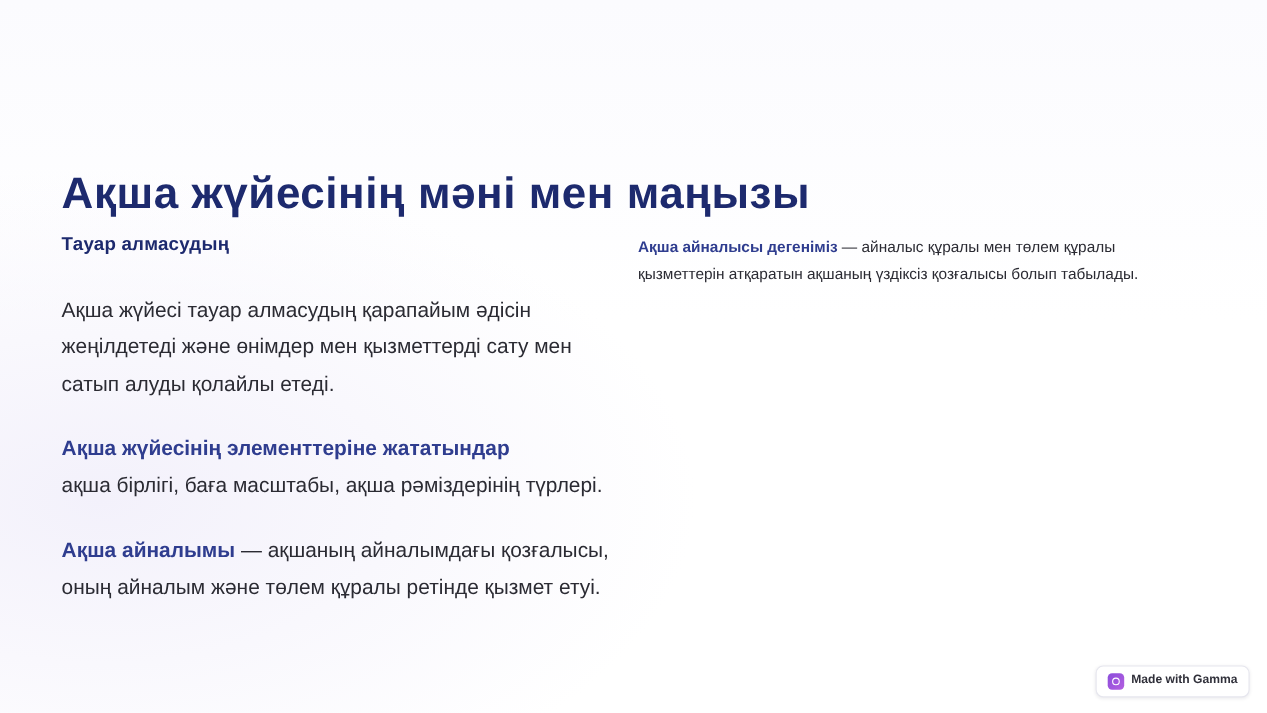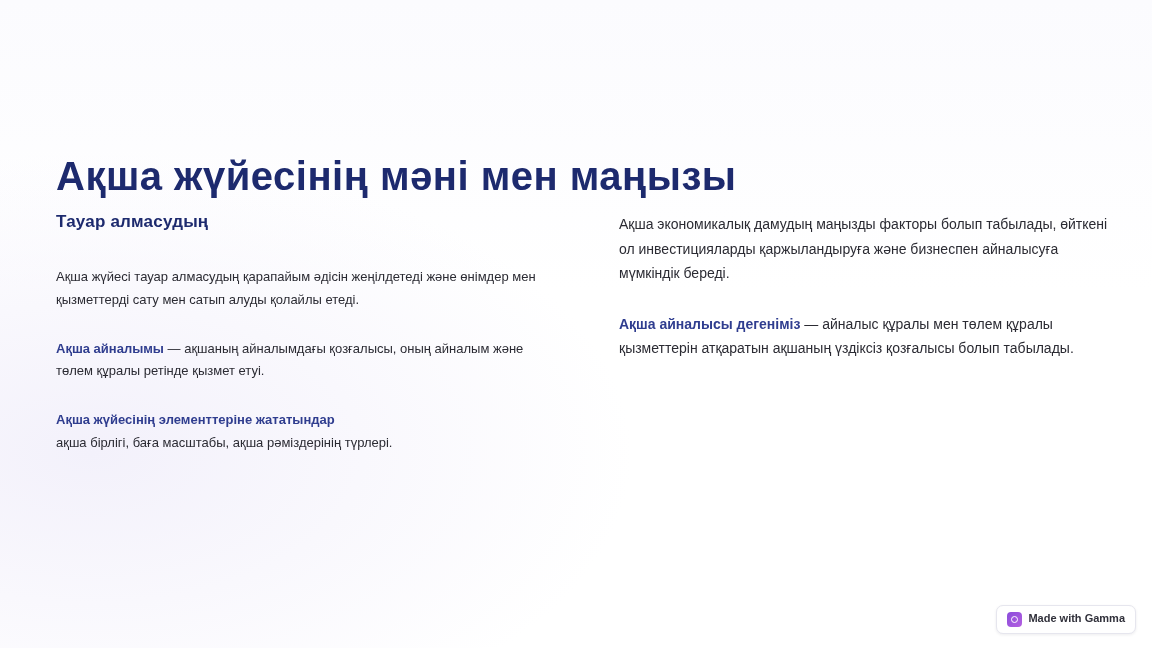--- a/index.html
+++ b/index.html
@@ -39,35 +39,35 @@
     color: #1d2a6e;
     line-height: 1.15;
     white-space: nowrap;
   }
   .columns {
     position: absolute;
     left: 0;
     right: 0;
     top: 212px;
     display: flex;
-    gap: 63px;
+    gap: 24px;
   }
   .col {
     width: 500px;
     flex: 0 0 500px;
   }
   .col-heading {
     font-size: 17px;
     font-weight: bold;
     color: #1d2a6e;
     margin: 0 0 34px 0;
     letter-spacing: 0.2px;
   }
   .para {
-    font-size: 13px;
+    font-size: 19px;
     line-height: 1.75;
     color: #2b2b33;
     margin: 0 0 26px 0;
   }
   .para:last-child { margin-bottom: 0; }
   .lead {
     color: #2f3d8f;
     font-weight: bold;
   }
   .lead-block {
@@ -126,33 +126,30 @@
     <div class="columns">
 
       <div class="col col-left">
         <div class="col-heading">Тауар алмасудың</div>
 
         <p class="para">
           <span>Ақша жүйесі тауар алмасудың қарапайым әдісін жеңілдетеді және өнімдер мен қызметтерді сату мен сатып алуды қолайлы етеді.</span>
         </p>
 
         <p class="para">
-          <span class="lead">Ақша айналымы</span><span> — ақшаның айналымдағы қозғалысы, оның айналым және төлем құралы ретінде қызмет етуі.</span>
+          <span class="lead lead-block">Ақша жүйесінің элементтеріне жататындар</span><span>ақша бірлігі, баға масштабы, ақша рәміздерінің түрлері.</span>
         </p>
 
         <p class="para">
-          <span class="lead lead-block">Ақша жүйесінің элементтеріне жататындар</span><span>ақша бірлігі, баға масштабы, ақша рәміздерінің түрлері.</span>
+          <span class="lead">Ақша айналымы</span><span> — ақшаның айналымдағы қозғалысы, оның айналым және төлем құралы ретінде қызмет етуі.</span>
         </p>
       </div>
 
       <div class="col col-right">
 
-        <p class="para">
-          <span>Ақша экономикалық дамудың маңызды факторы болып табылады, өйткені ол инвестицияларды қаржыландыруға және бизнеспен айналысуға мүмкіндік береді.</span>
-        </p>
 
         <p class="para">
           <span class="lead">Ақша айналысы дегеніміз</span><span> — айналыс құралы мен төлем құралы қызметтерін атқаратын ақшаның үздіксіз қозғалысы болып табылады.</span>
         </p>
       </div>
 
     </div>
   </div>
 
   <div class="gamma-badge">

